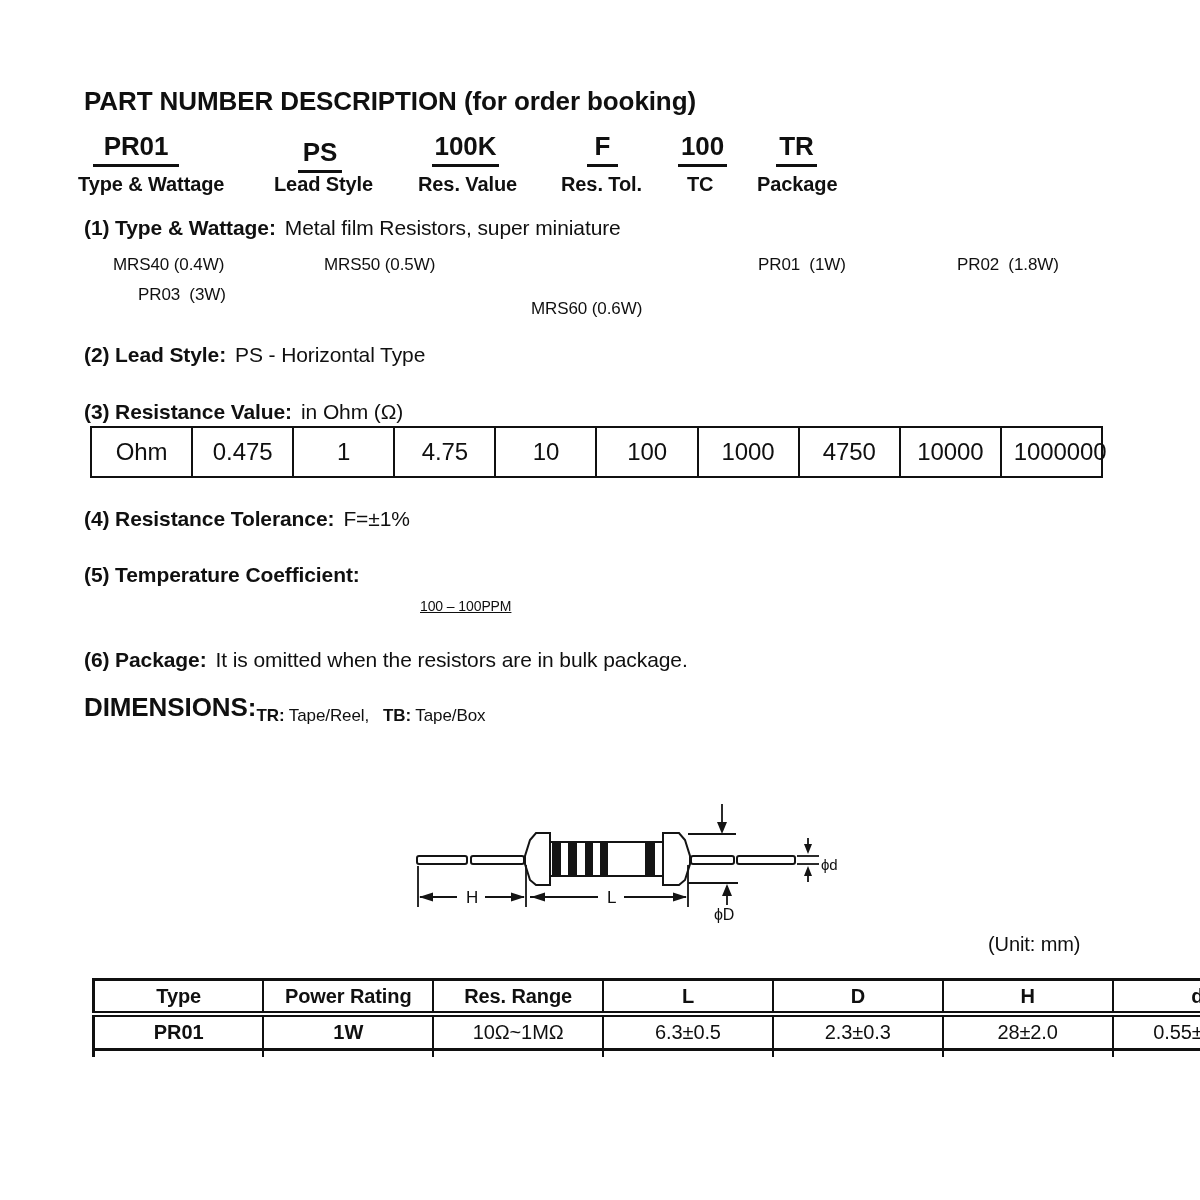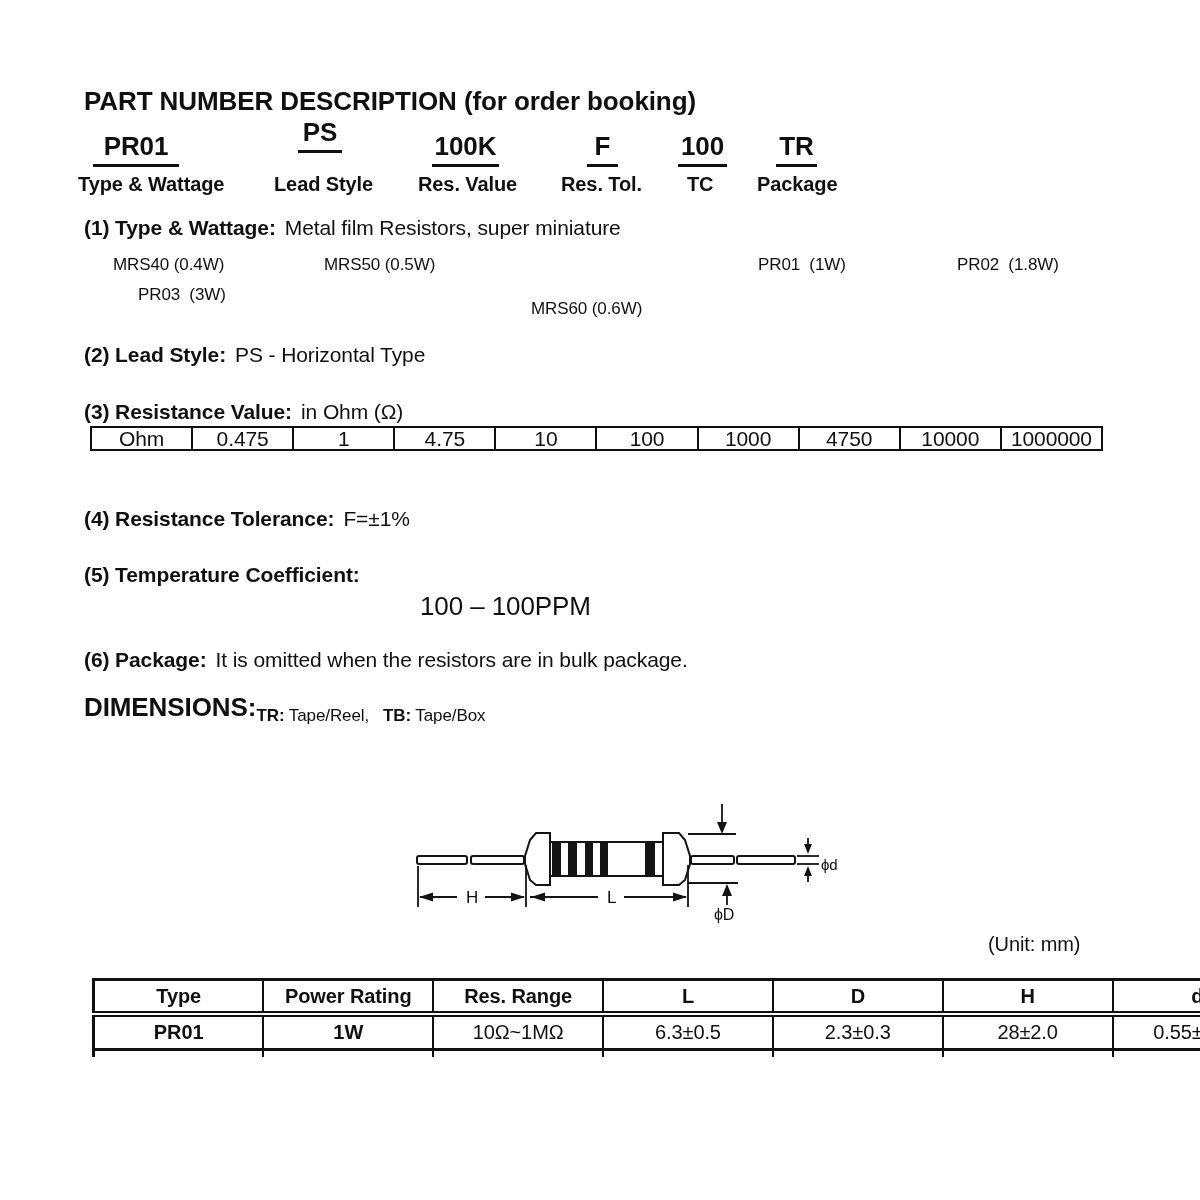--- a/index.html
+++ b/index.html
@@ -16,50 +16,50 @@
   .h2{font-size:26px;font-weight:bold;line-height:30px;}
   .pn-code{
     font-size:26px;font-weight:bold;text-align:center;line-height:33px;
     border-bottom:3px solid #101010;padding-bottom:1px;
   }
   .pn-label{font-size:20px;font-weight:bold;line-height:25px;}
   .para{font-size:21px;line-height:26px;white-space:nowrap;}
   .para .hd{font-weight:bold;}
   .para .tx{margin-left:9px;}
   .type-item{font-size:17px;line-height:26px;white-space:pre;}
-  .value-line{font-size:26px;line-height:26px;}
+  .value-line{font-size:14px;line-height:26px;text-decoration:underline;}
   .pkg-line{font-size:17px;line-height:26px;white-space:pre;}
   .pkg-line .hd{font-weight:bold;}
   .unit{font-size:20px;line-height:24px;}
 
   table{border-spacing:0;}
   .rtable{border-collapse:collapse;table-layout:fixed;border:2px solid #101010;}
   .rtable td{
     border:2px solid #101010;height:21px;text-align:center;
-    font-size:21px;padding:0;line-height:1;color:#101010;
+    font-size:24px;padding:12px;line-height:1;color:#101010;
   }
   .dtable{border-collapse:collapse;table-layout:fixed;border:3px solid #101010;border-bottom:none;}
   .dtable td{border:2px solid #101010;text-align:center;padding:0;color:#101010;}
   .dtable .hrow td{height:30px;font-size:20px;font-weight:bold;border-bottom:6px double #101010;}
   .dtable .drow td{height:31px;font-size:20px;border-bottom:3px solid #101010;}
   .dtable .drow td.b{font-weight:bold;}
   .dtable .srow td{height:6px;border-top:none;border-bottom:none;}
 
   svg text{fill:#101010;font-family:"Liberation Sans","DejaVu Sans",sans-serif;}
 </style>
 </head>
 <body>
 
 <div class="page">
 
 
   <div class="abs h2" style="left:84px;top:86px;">PART NUMBER DESCRIPTION (for order booking)</div>
 
   <div class="abs pn-code" style="left:93px;top:130px;width:86px;">PR01</div>
-  <div class="abs pn-code" style="left:298px;top:116px;width:44px;">PS</div>
+  <div class="abs pn-code" style="left:298px;top:136px;width:44px;">PS</div>
   <div class="abs pn-code" style="left:432px;top:130px;width:67px;">100K</div>
   <div class="abs pn-code" style="left:587px;top:130px;width:31px;">F</div>
   <div class="abs pn-code" style="left:678px;top:130px;width:49px;">100</div>
   <div class="abs pn-code" style="left:776px;top:130px;width:41px;">TR</div>
 
   <div class="abs pn-label" style="left:78px;top:172px;">Type &amp; Wattage</div>
   <div class="abs pn-label" style="left:274px;top:172px;">Lead Style</div>
   <div class="abs pn-label" style="left:418px;top:172px;">Res. Value</div>
   <div class="abs pn-label" style="left:561px;top:172px;">Res. Tol.</div>
   <div class="abs pn-label" style="left:687px;top:172px;">TC</div>

